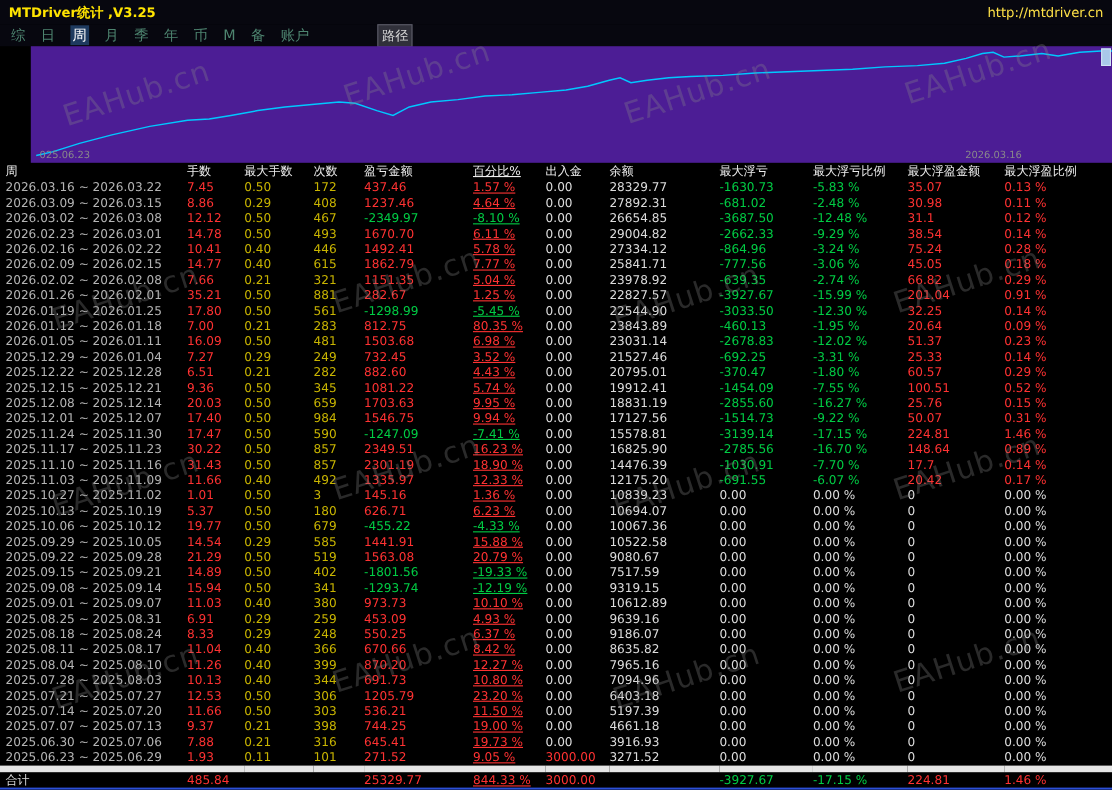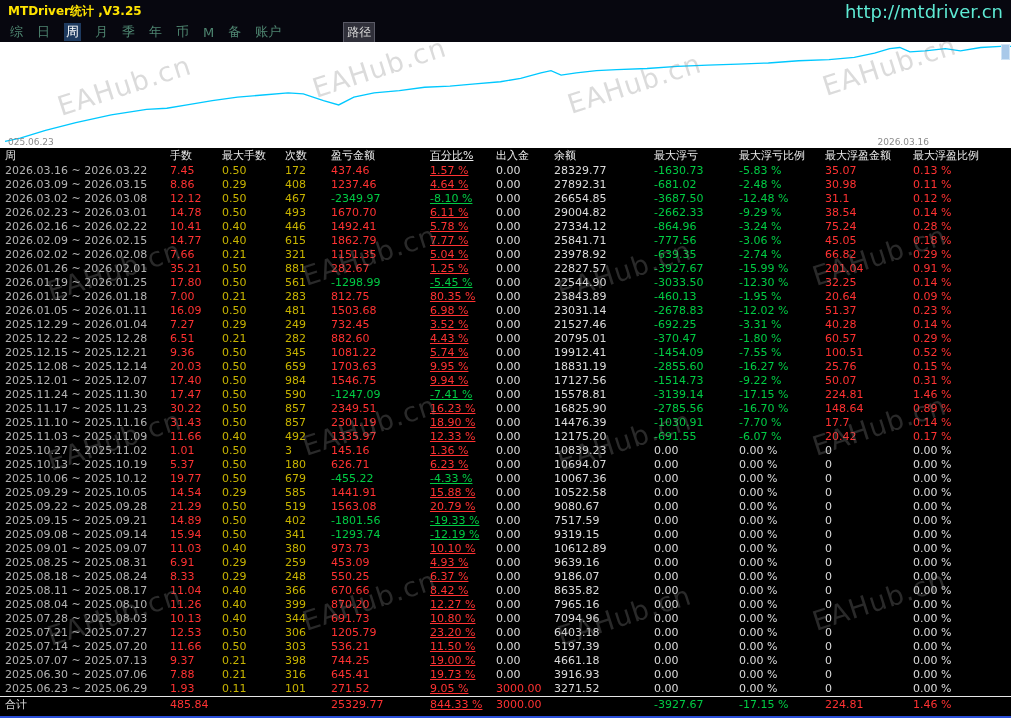--- a/index.html
+++ b/index.html
@@ -2,52 +2,52 @@
 <html><head>
 <meta charset="utf-8">
 <style>
   html,body{margin:0;padding:0;background:#000;}
   body{width:1011px;height:718px;overflow:hidden;font-family:"DejaVu Sans","Liberation Sans",sans-serif;}
   .app{width:1011px;height:718px;display:flex;flex-direction:column;position:relative;background:#000;}
 
   
   .titlebar{height:22px;flex:0 0 22px;background:#07070f;display:flex;align-items:center;justify-content:space-between;padding:0 8px;box-sizing:border-box;}
   .app-title{color:#ffe400;font-size:12px;font-weight:bold;}
-  .site-link{color:#5eead4;font-size:18px;text-decoration:none;margin-left:40px;}
+  .site-link{color:#fde047;font-size:12px;text-decoration:none;margin-left:40px;}
 
   
   .menubar{height:20px;flex:0 0 20px;background:#07070f;display:flex;align-items:center;padding-left:10px;box-sizing:border-box;}
   .menu-items{display:flex;align-items:center;gap:14px;}
   .menu-item{color:#4e8570;font-size:13px;cursor:default;}
   .menu-item.selected{color:#ffffff;background:#1e3a5f;padding:0 2px;}
   .path-btn{margin-left:62px;background:#30303a;border:1px solid #5a5a66;color:#d8d8d8;font-size:12px;padding:1px 3px;cursor:default;}
 
   
-  .chart{height:106px;flex:0 0 106px;position:relative;background:#ffffff;}
+  .chart{height:106px;flex:0 0 106px;position:relative;background:#4c1d95;margin-left:28px;}
   .chart svg{position:absolute;left:0;top:0;width:100%;height:100%;}
   .axis-label{position:absolute;color:#8a8a8a;font-size:9px;bottom:1px;}
   .axis-left{left:8px;}
   .axis-right{right:82px;}
   .scroll-thumb{position:absolute;right:1px;top:2px;width:7px;height:14px;background:#a9c9e9;border:1px solid #cfe3f5;}
 
   
   .table-wrap{flex:1 1 auto;overflow:hidden;}
   table{width:1011px;border-collapse:collapse;table-layout:fixed;}
   th,td{padding:0;margin:0;text-align:left;font-size:11px;height:14px;line-height:14px;white-space:nowrap;overflow:hidden;font-weight:normal;}
   th{color:#ececec;height:16px;line-height:16px;}
   th.col0,td.col0{padding-left:5px;}
   .col0{width:165px;}.col1{width:52px;}.col2{width:63px;}.col3{width:46px;}
   .col4{width:99px;}.col5{width:66px;text-decoration:underline;}.col6{width:58px;}.col7{width:100px;}
   .col8{width:85px;}.col9{width:86px;}.col10{width:88px;}.col11{width:103px;}
   .c-date{color:#b4b4b4;}
   .c-red{color:#ff3232;}
   .c-green{color:#00cc44;}
   .c-yellow{color:#c8b400;}
   .c-white{color:#dcdcdc;}
-  tfoot td{border-top:1px solid #e5e5e5;height:16px;line-height:16px;}
+  tfoot td{border-top:6px solid #e5e5e5;height:16px;line-height:16px;}
 
   
   .bottom-strip{height:2px;flex:0 0 2px;background:#2b4fd8;}
 
   
   .wm{position:absolute;color:#8a8a8a;opacity:.3;font-size:27px;transform:rotate(-18deg);pointer-events:none;letter-spacing:1px;}
 </style>
 </head>
 <body>
 
@@ -260,21 +260,21 @@
             <td class="col0 c-date">2025.12.29 ~ 2026.01.04</td>
             <td class="col1 c-red">7.27</td>
             <td class="col2 c-yellow">0.29</td>
             <td class="col3 c-yellow">249</td>
             <td class="col4 c-red">732.45</td>
             <td class="col5 c-red">3.52 %</td>
             <td class="col6 c-white">0.00</td>
             <td class="col7 c-white">21527.46</td>
             <td class="col8 c-green">-692.25</td>
             <td class="col9 c-green">-3.31 %</td>
-            <td class="col10 c-red">40.28</td>
+            <td class="col10 c-red">25.33</td>
             <td class="col11 c-red">0.14 %</td>
           </tr>
           <tr>
             <td class="col0 c-date">2025.12.22 ~ 2025.12.28</td>
             <td class="col1 c-red">6.51</td>
             <td class="col2 c-yellow">0.21</td>
             <td class="col3 c-yellow">282</td>
             <td class="col4 c-red">882.60</td>
             <td class="col5 c-red">4.43 %</td>
             <td class="col6 c-white">0.00</td>

